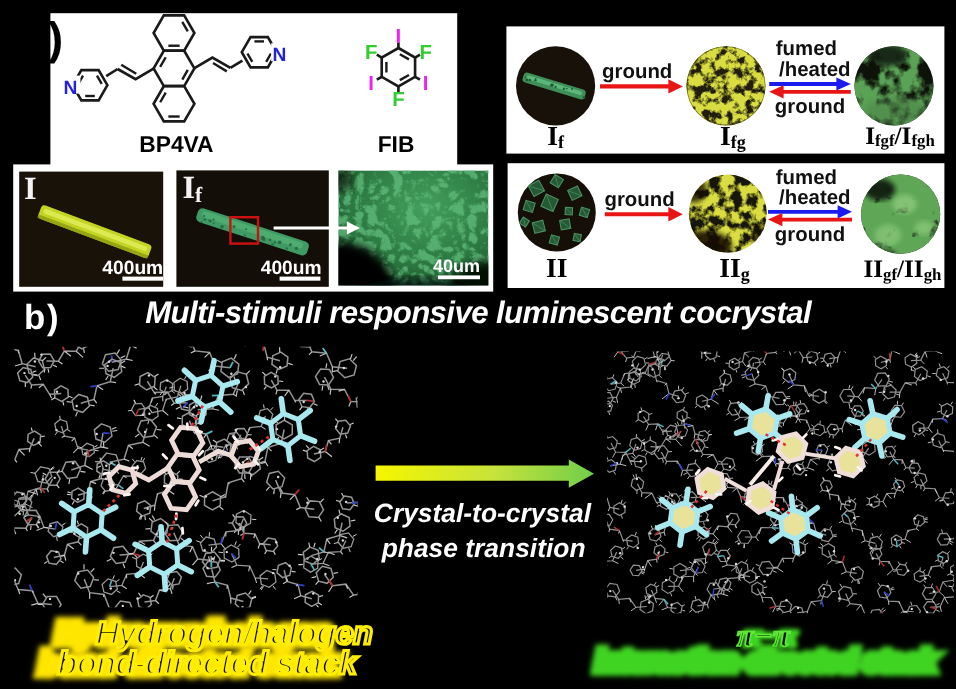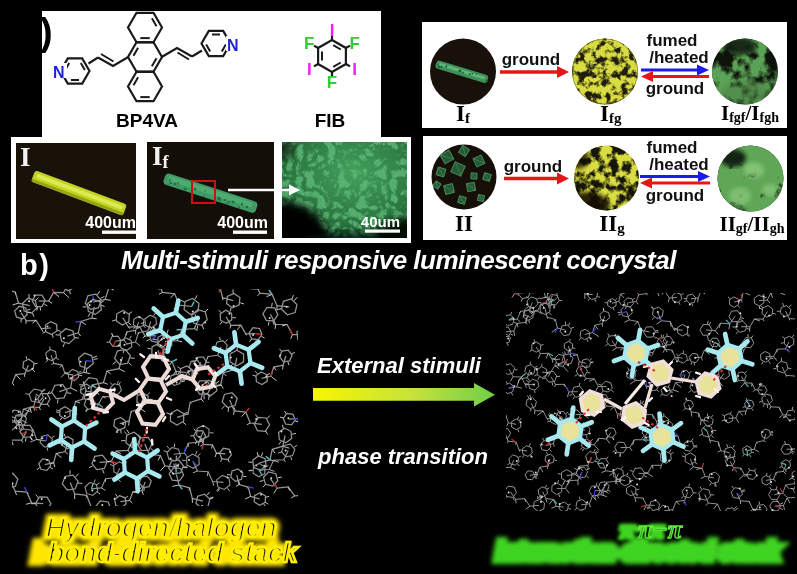--- a/index.html
+++ b/index.html
@@ -2242,21 +2242,21 @@
       <line x1="696" y1="396" x2="700.1" y2="397.1" stroke="#fdf6f3" stroke-width="2.2" stroke-linecap="round"></line>
       <line x1="652" y1="398" x2="649.0" y2="400.9" stroke="#fdf6f3" stroke-width="2.2" stroke-linecap="round"></line>
       <line x1="638" y1="362" x2="655" y2="371" stroke="#e03030" stroke-width="2" stroke-dasharray="2.5,3"></line>
       <line x1="726" y1="366" x2="712" y2="382" stroke="#e03030" stroke-width="2" stroke-dasharray="2.5,3"></line>
       <line x1="576" y1="423" x2="589" y2="409" stroke="#e03030" stroke-width="2" stroke-dasharray="2.5,3"></line>
       <line x1="658" y1="428" x2="640" y2="416" stroke="#e03030" stroke-width="2" stroke-dasharray="2.5,3"></line>
       <polygon points="313,388 474,388 474,383 495,394.7 474,406.5 474,400.7 313,400.7" fill="url(#ga)"></polygon>
     </svg>
 <div class="t" style="left:20px;top:249px;color:#fff;font-weight:bold;font-size:29px;letter-spacing:1.5px;">b)</div>
 <div class="t" id="title" style="left:0;top:245px;width:797px;text-align:center;color:#fff;font-weight:bold;font-style:italic;font-size:26px;letter-spacing:-0.5px;">Multi-stimuli responsive luminescent cocrystal</div>
-<div class="t" style="left:299px;top:353px;width:200px;text-align:center;color:#fff;font-weight:bold;font-style:italic;font-size:22px;">External stimuli</div>
+<div class="t" style="left:302px;top:415px;width:200px;text-align:center;color:#fff;font-weight:bold;font-style:italic;font-size:22px;">Crystal-to-crystal</div>
 <div class="t" style="left:303px;top:444px;width:200px;text-align:center;color:#fff;font-weight:bold;font-style:italic;font-size:22px;">phase transition</div>
 <div class="t glowY haloY" style="left:0;top:513px;width:322px;text-align:center;letter-spacing:-0.4px;">Hydrogen/halogen</div>
-<div class="t glowY frontY" id="gy1" style="left:0;top:513px;width:322px;text-align:center;letter-spacing:-0.4px;">Hydrogen/halogen</div>
+<div class="t glowY frontY" id="gy1" style="left:0;top:513px;width:322px;text-align:center;letter-spacing:-0.4px;padding-left:34px;">Hydrogen/halogen</div>
 <div class="t glowY haloY" style="left:0;top:538px;width:313px;text-align:center;letter-spacing:-0.4px;">bond-directed stack</div>
 <div class="t glowY frontY" id="gy2" style="left:0;top:538px;width:313px;text-align:center;letter-spacing:-0.4px;padding-left:16px;">bond-directed stack</div>
 <div class="t glowG haloPi" style="left:542px;top:515px;width:200px;text-align:center;font-size:26px;font-family:'Liberation Serif',serif;">π−π</div>
-<div class="t glowG frontPi" id="gpi" style="left:560px;top:515px;width:200px;text-align:center;font-size:26px;font-family:'Liberation Serif',serif;">π−π</div>
+<div class="t glowG frontPi" id="gpi" style="left:536px;top:515px;width:200px;text-align:center;font-size:26px;font-family:'Liberation Serif',serif;">π−π</div>
 <div class="t glowG haloG" style="left:477px;top:537px;width:321px;text-align:center;font-size:25px;letter-spacing:-0.8px;">interaction-directed stack</div>
 </div>
 </body></html>

